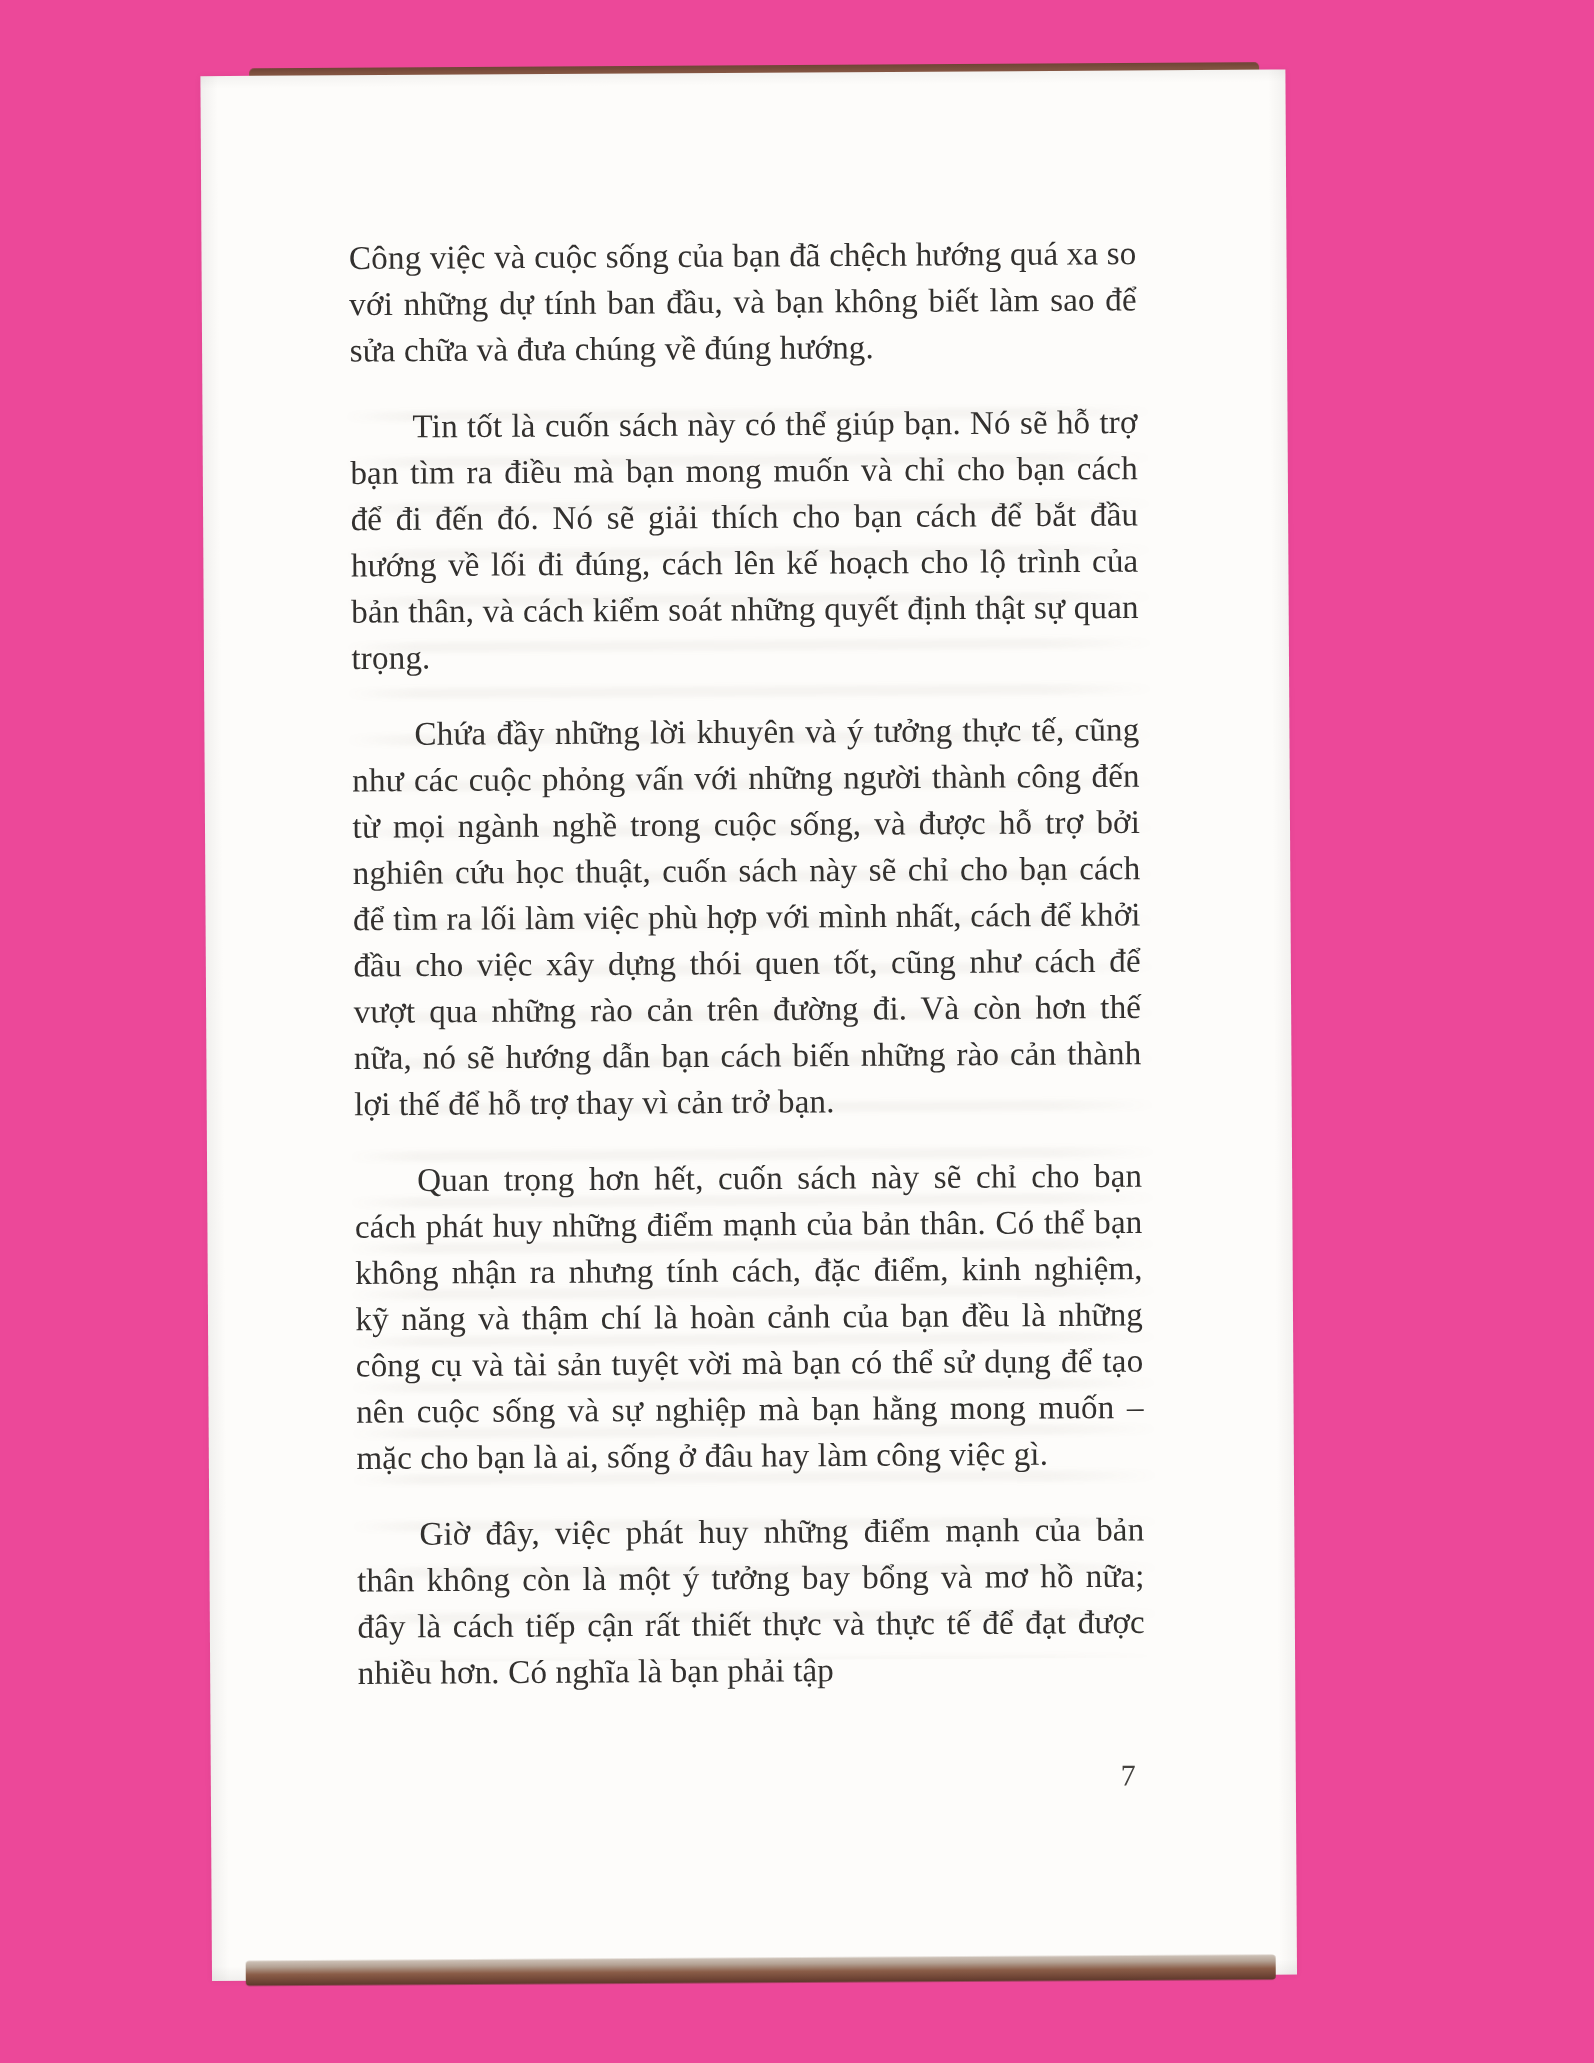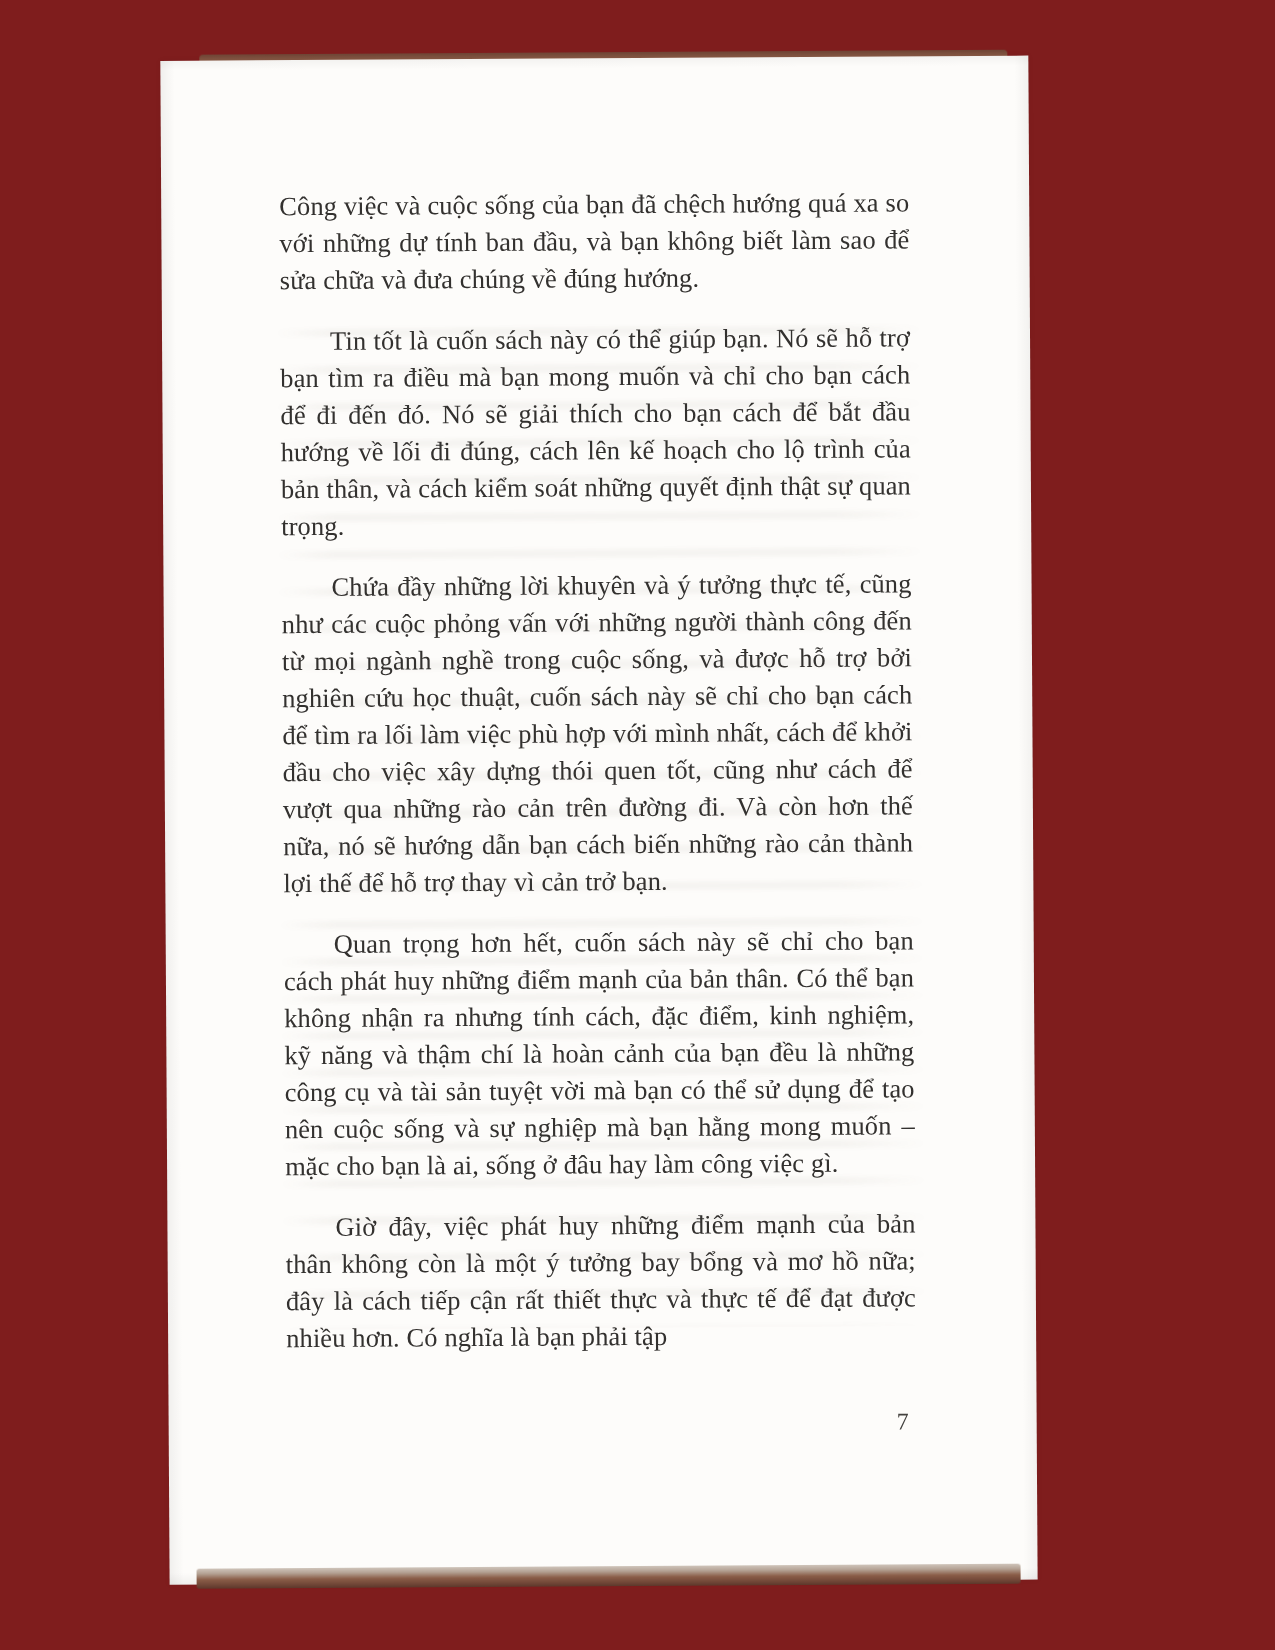--- a/index.html
+++ b/index.html
@@ -7,21 +7,21 @@
     width: 1275px;
     height: 1650px;
     background: #ffffff;
     overflow: hidden;
     font-family: "Liberation Serif", "DejaVu Serif", serif;
   }
   .photo {
     position: relative;
     width: 1275px;
     height: 1650px;
-    background: #7f1d1d;
+    background: #ec4899;
   }
   .book {
     position: absolute;
     inset: 0;
     transform: rotate(-0.35deg);
     transform-origin: 50% 50%;
   }
   
   .page {
     position: absolute;

